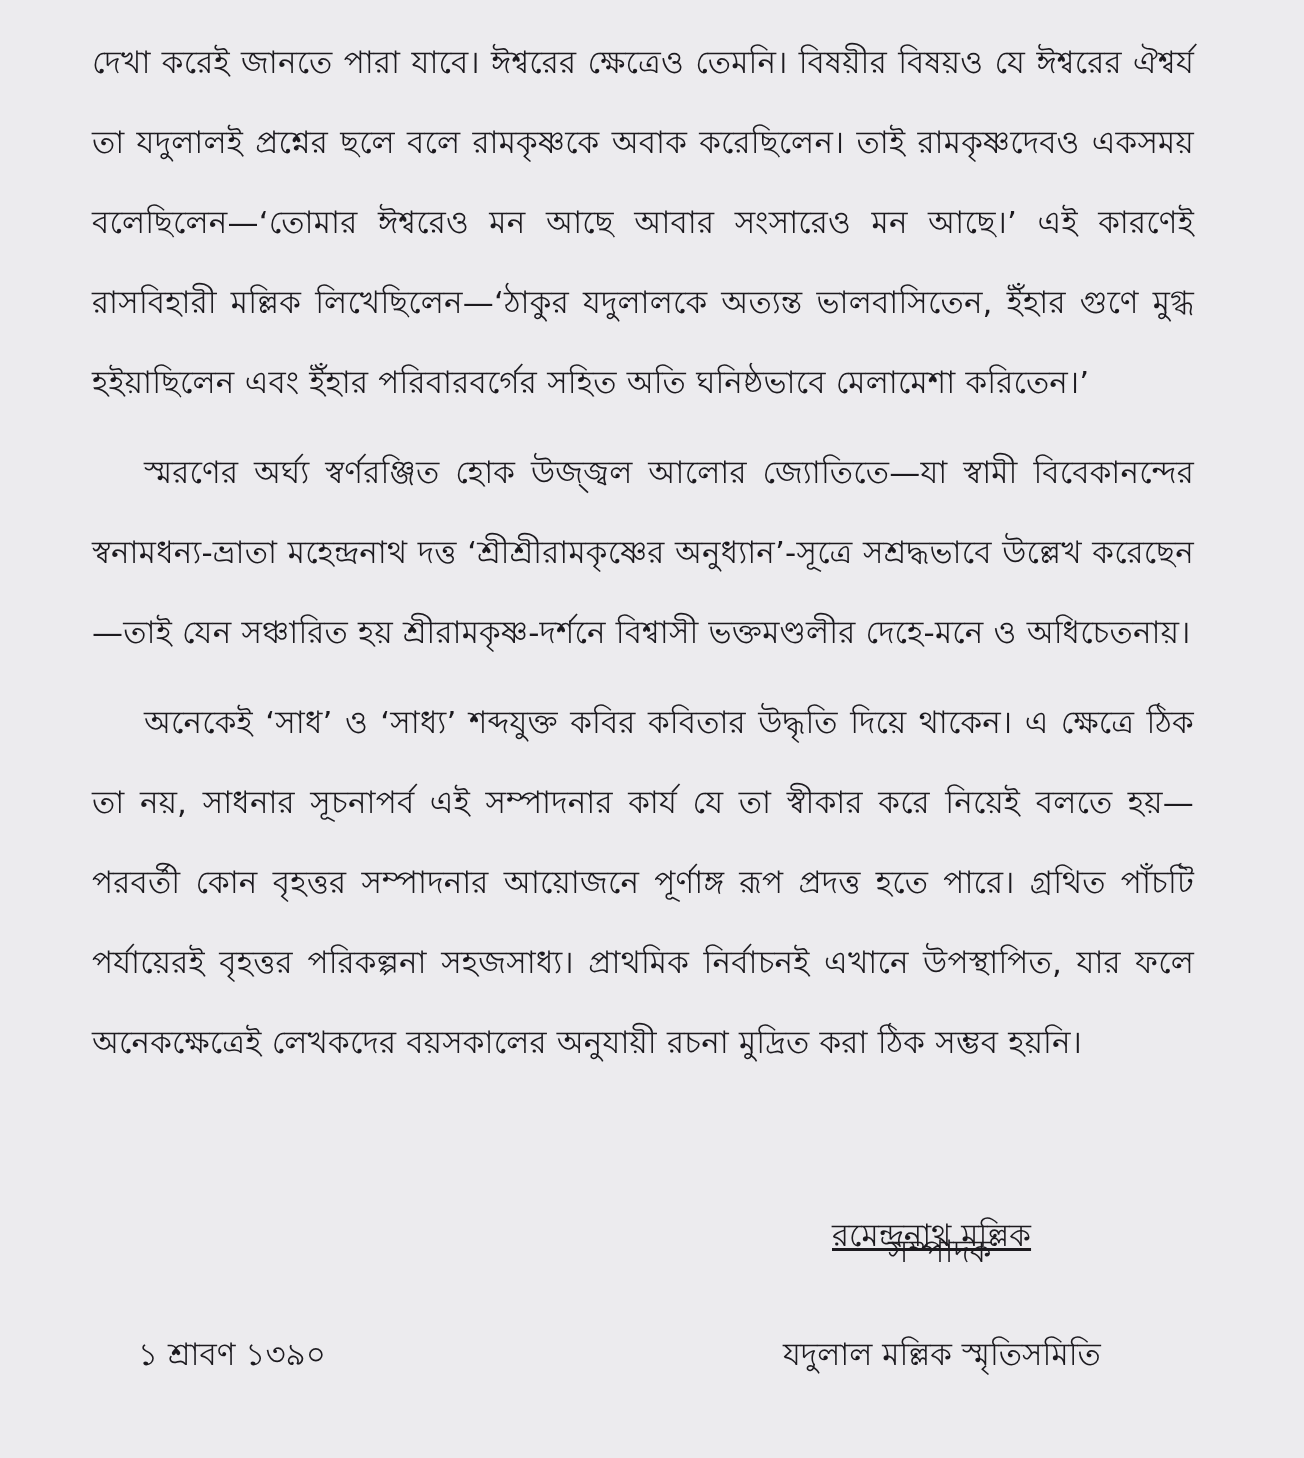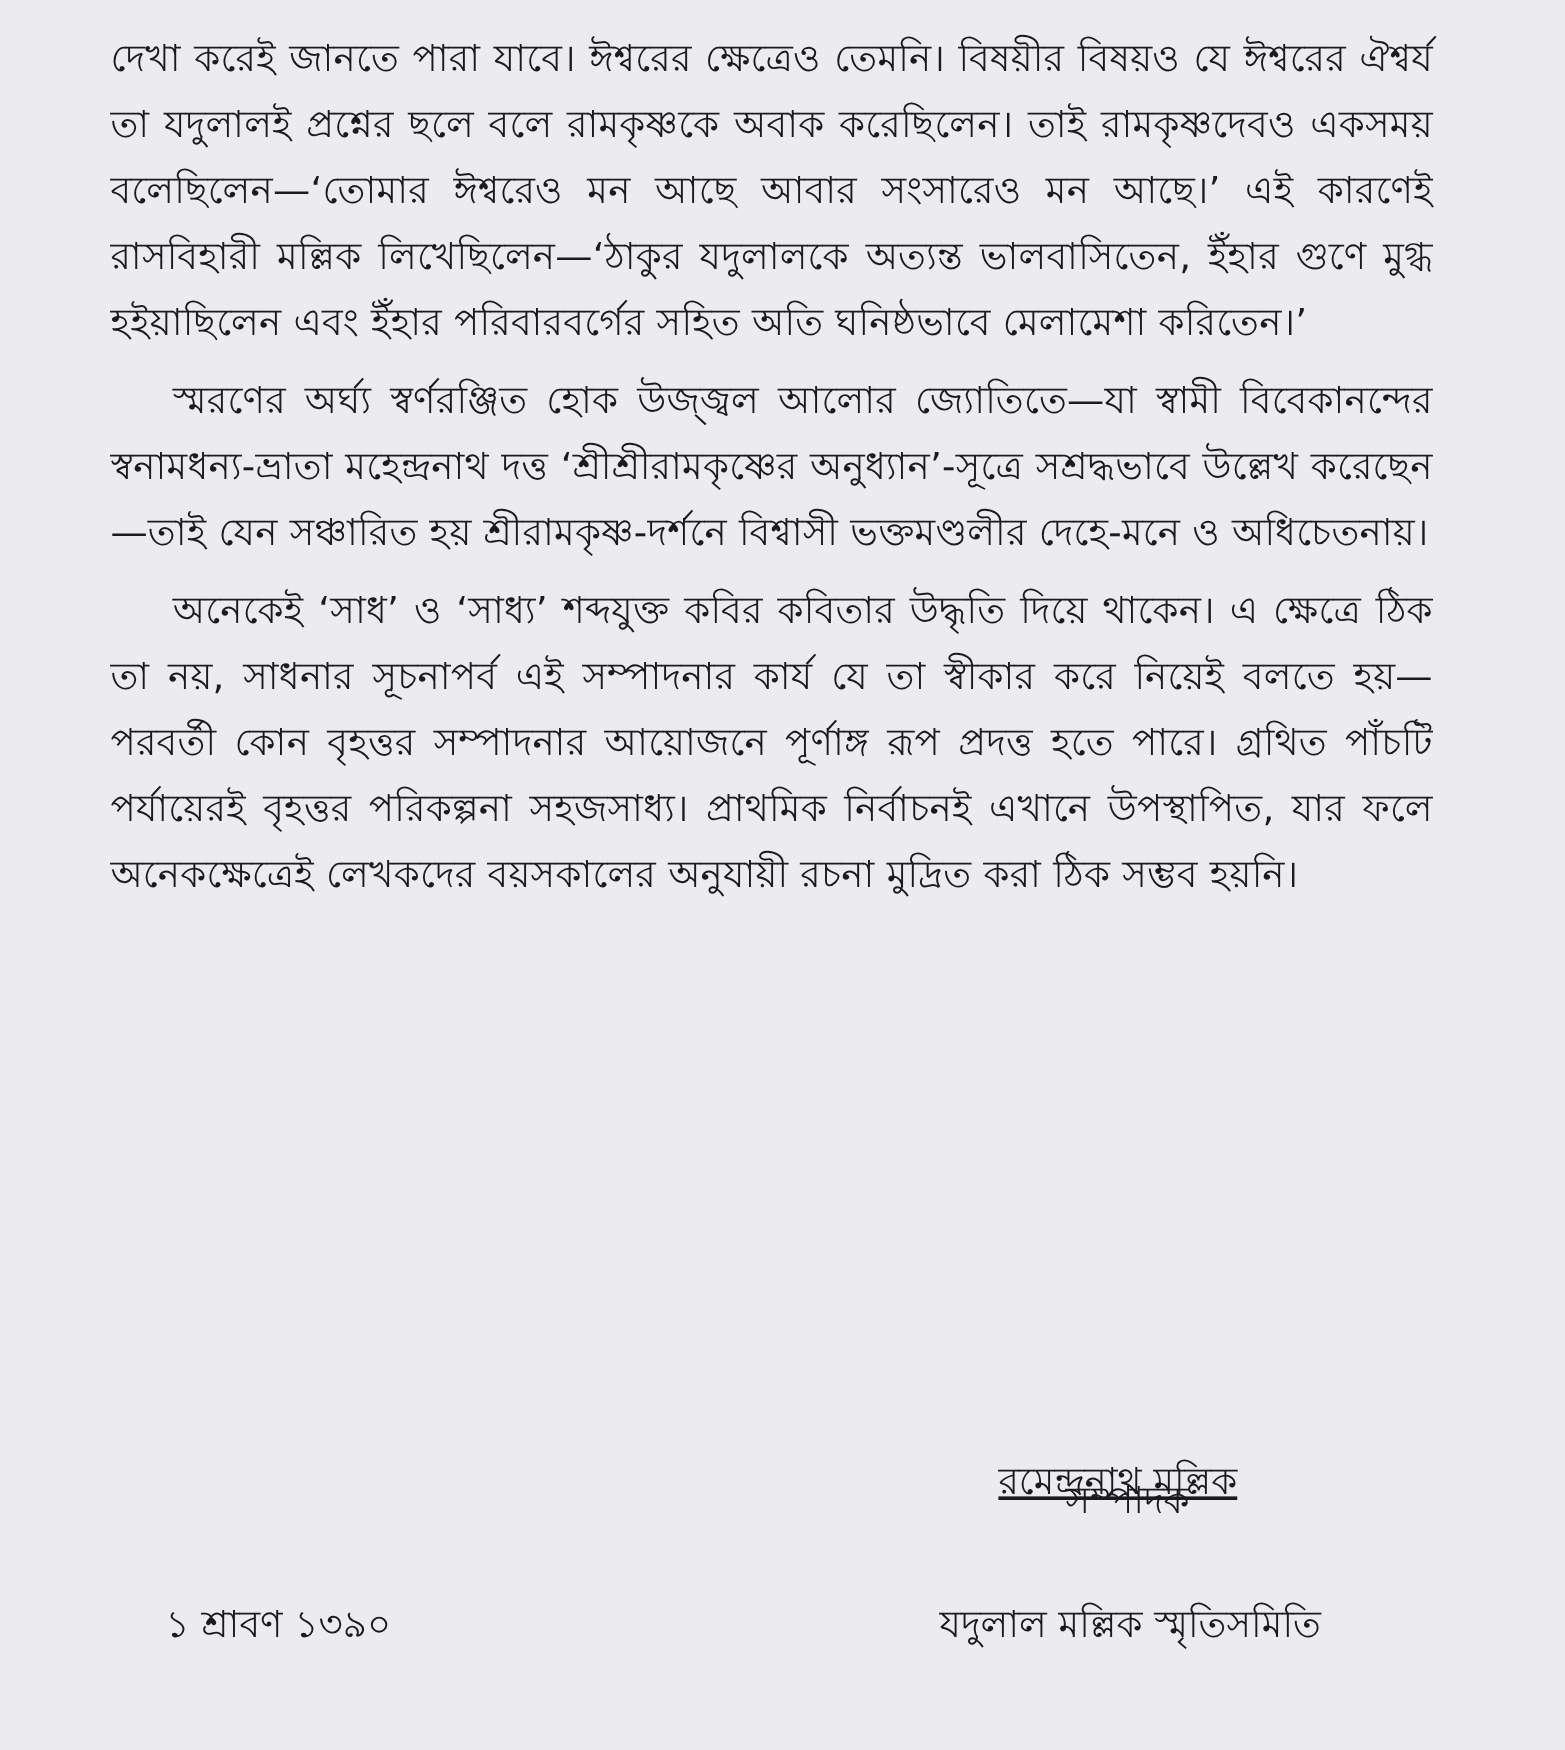--- a/index.html
+++ b/index.html
@@ -14,21 +14,21 @@
   }
   .page {
     position: absolute;
     left: 92px;
     top: 22px;
     width: 1102px;
   }
   .para {
     margin: 0;
     font-size: 31px;
-    line-height: 55px;
+    line-height: 80px;
     text-align: justify;
     text-align-last: left;
     letter-spacing: 0.2px;
   }
   .para.indent { text-indent: 52px; }
   .gap { height: 10px; }
   .sig {
     position: absolute;
     font-size: 31px;
     line-height: 40px;

